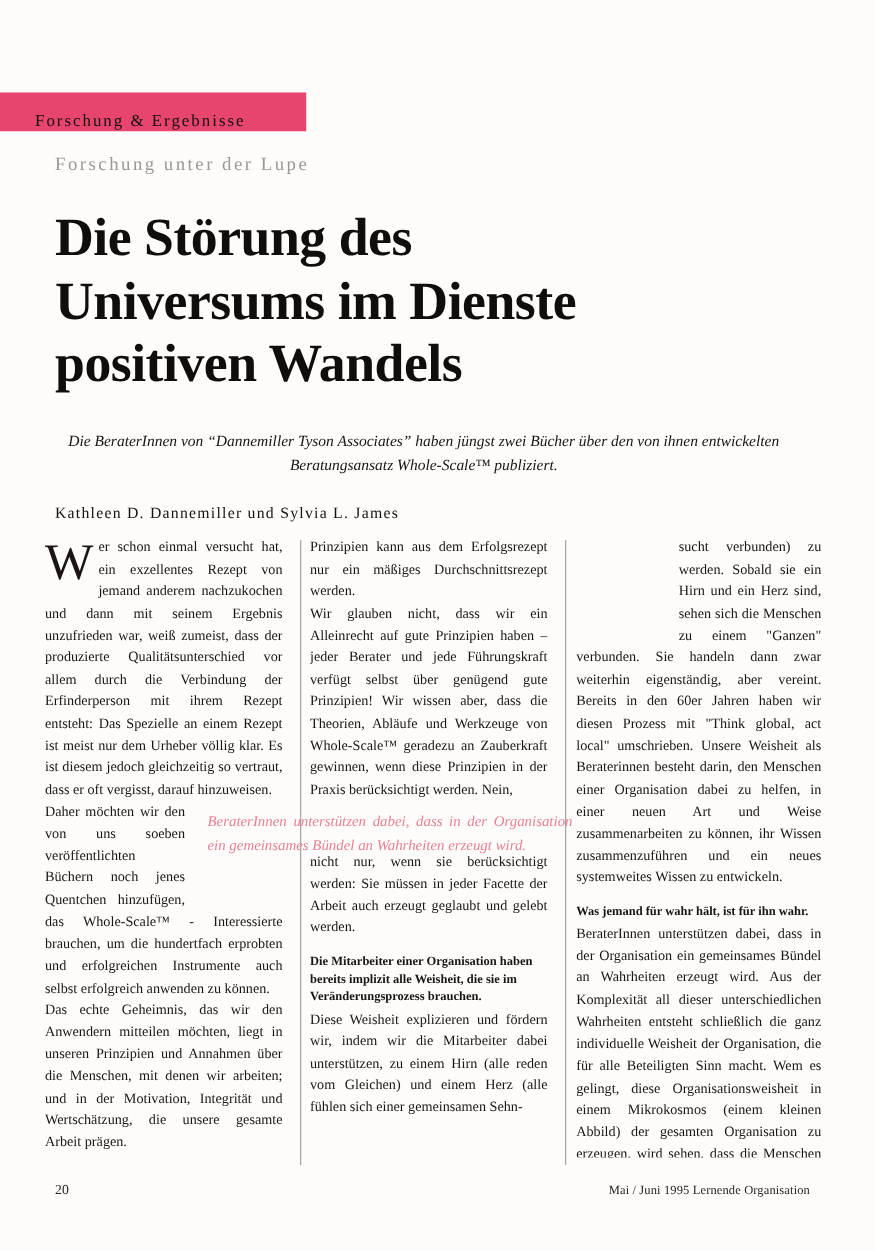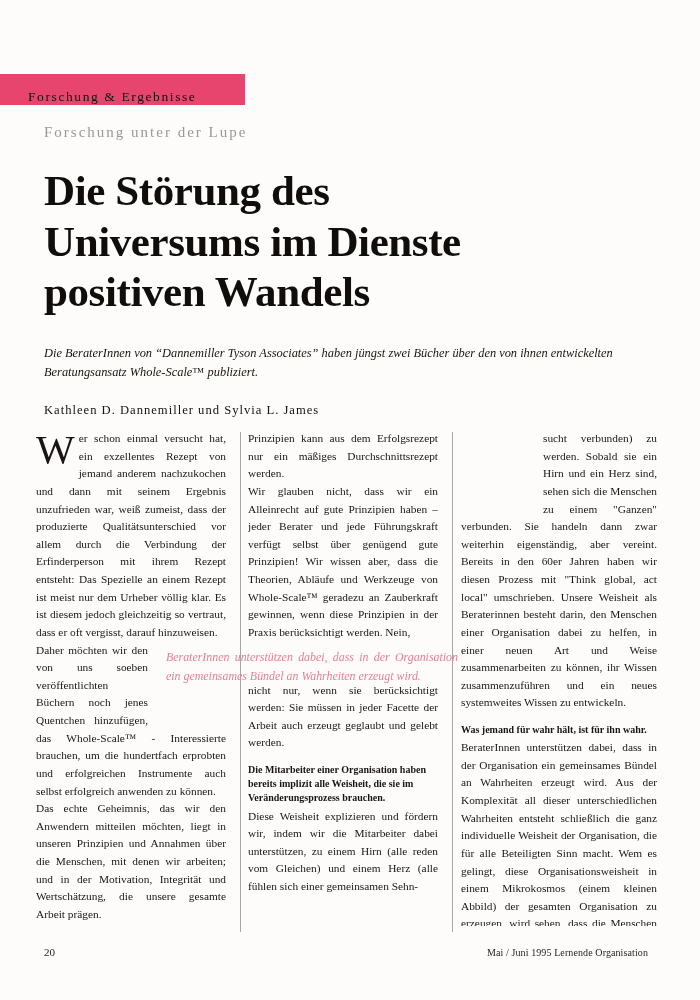--- a/index.html
+++ b/index.html
@@ -63,20 +63,21 @@
 
   .standfirst {
     position: absolute;
     left: 44px;
     top: 344px;
     width: 590px;
     font-style: italic;
     font-size: 12.4px;
     line-height: 1.52;
     color: #19140f;
+    text-align: center;
   }
   .byline {
     position: absolute;
     left: 44px;
     top: 403px;
     font-size: 12.6px;
     letter-spacing: 1.0px;
     color: #15110e;
   }
 

